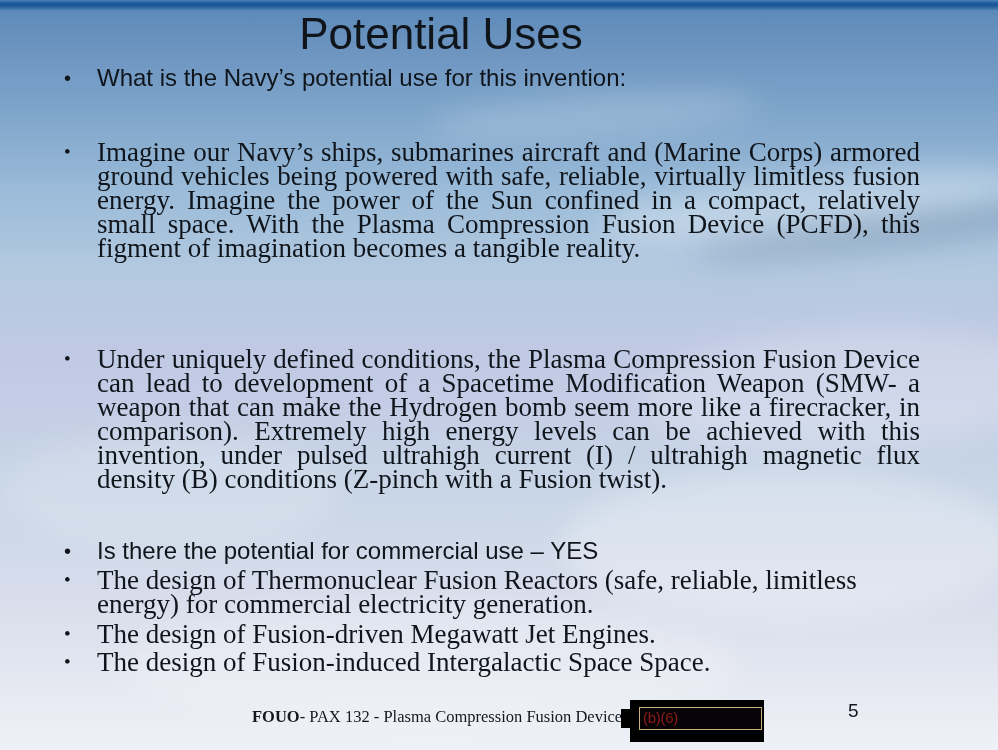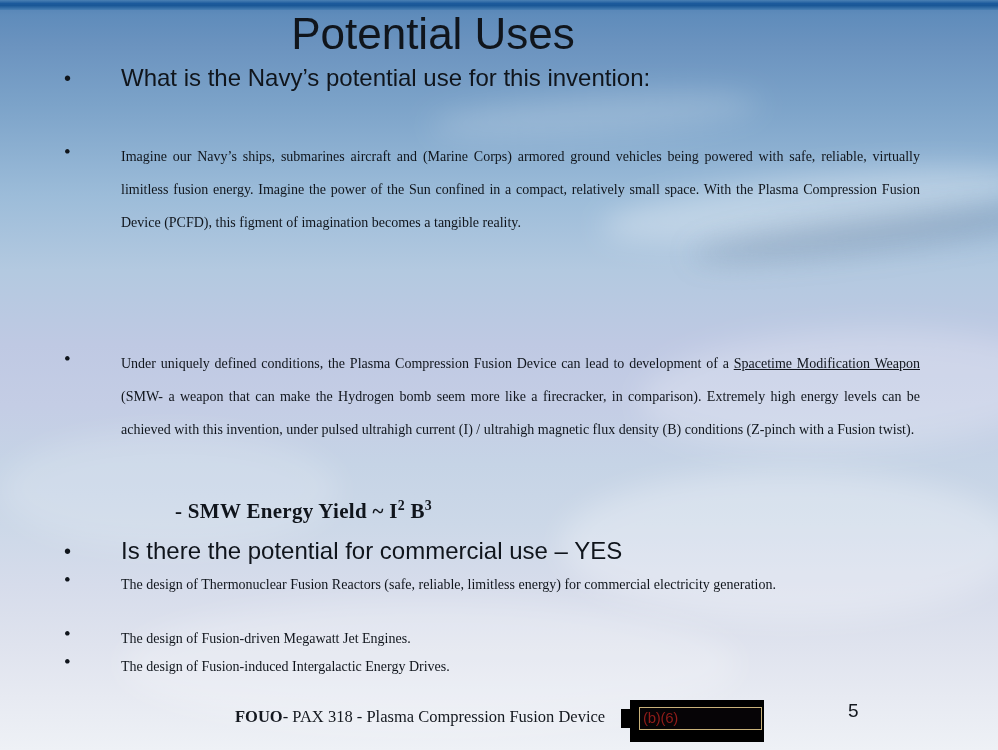--- a/index.html
+++ b/index.html
@@ -73,82 +73,81 @@
   }
   #cloud7 {
     left: 430px; top: 95px; width: 330px; height: 40px;
     background: rgba(255,255,255,0.18);
     transform: rotate(-4deg);
   }
 
   
   .title {
     position: absolute;
-    left: 8px; top: 6px;
+    left: 16px; top: 6px;
     width: 850px;
     text-align: center;
     font-family: "Liberation Sans", "DejaVu Sans", sans-serif;
     font-size: 44px;
     line-height: 56px;
     color: #10151c;
     letter-spacing: 0px;
   }
 
   .row {
     position: absolute;
     display: flex;
     align-items: flex-start;
-    gap: 24px;
   }
   .bullet {
     width: 33px;
     flex: 0 0 33px;
     color: #10151c;
     text-align: left;
   }
   .bullet::before { content: "\2022"; }
   .btxt { flex: 1 1 auto; color: #10151c; }
 
   
   .sans .btxt, .sans .bullet {
     font-family: "Liberation Sans", "DejaVu Sans", sans-serif;
   }
   .sans .bullet { font-size: 20px; line-height: 30px; }
   .sans .btxt { font-size: 24px; line-height: 30px; }
 
   
   .serif .bullet { font-size: 19px; line-height: 24px; }
   .serif .btxt {
-    font-size: 14px;
-    line-height: 33px;
+    font-size: 27px;
+    line-height: 24px;
     text-align: justify;
   }
   .serif .btxt.nojust { text-align: left; }
 
-  .u { text-decoration: underline; }
+  .u { }
   .b { font-weight: normal; }
   sup { font-size: 0.66em; vertical-align: super; line-height: 0; }
 
   .formula {
     position: absolute;
     left: 175px; top: 499px;
     font-size: 21px;
     font-weight: bold;
     color: #10151c;
     letter-spacing: 0.3px;
   }
 
   .footer {
     position: absolute;
     left: 235px; top: 707px;
     font-size: 16.5px;
     color: #14181f;
     white-space: nowrap;
   }
-  .footer .fouo { font-weight: bold; }
+  .footer .fouo { font-weight: bold; margin-left: 17px; }
 
   .pagenum {
     position: absolute;
     left: 848px; top: 700px;
     font-family: "Liberation Sans", "DejaVu Sans", sans-serif;
     font-size: 19px;
     color: #14181f;
   }
 
   
@@ -213,43 +212,42 @@
     <span class="bullet"></span>
     <span class="btxt">Imagine our Navy’s ships, submarines aircraft and (Marine Corps) armored ground vehicles being powered with safe, reliable, virtually limitless fusion energy. Imagine the power of the Sun confined in a compact, relatively small space. With the Plasma Compression Fusion Device (PCFD), this figment of imagination becomes a tangible reality.</span>
   </div>
 
 
   <div class="row serif" style="left:64px; top:347px; width:856px;">
     <span class="bullet"></span>
     <span class="btxt"><span>Under uniquely defined conditions, the Plasma Compression Fusion Device can lead to development of a </span><span class="u">Spacetime Modification Weapon </span><span>(</span><span class="b">SMW</span><span>- a weapon that can make the Hydrogen bomb seem more like a firecracker, in comparison). Extremely high energy levels can be achieved with this invention, under pulsed ultrahigh current (I) / ultrahigh magnetic flux density (B) conditions (Z-pinch with a Fusion twist).</span></span>
   </div>
 
-  <div class="formula"><span>- SMW Energy Yield ~ I</span><sup>2</sup><span> B</span><sup>3</sup></div>
 
   <div class="row serif" style="left:64px; top:568px; width:856px;">
     <span class="bullet"></span>
     <span class="btxt nojust">The design of Thermonuclear Fusion Reactors (safe, reliable, limitless energy) for commercial electricity generation.</span>
   </div>
 
   <div class="row sans" style="left:64px; top:536px; width:880px;">
     <span class="bullet"></span>
     <span class="btxt"><span>Is there the potential for commercial use – </span><span class="b">YES</span></span>
   </div>
 
   <div class="row serif" style="left:64px; top:622px; width:856px;">
     <span class="bullet"></span>
     <span class="btxt nojust">The design of Fusion-driven Megawatt Jet Engines.</span>
   </div>
 
   <div class="row serif" style="left:64px; top:650px; width:856px;">
     <span class="bullet"></span>
-    <span class="btxt nojust">The design of Fusion-induced Intergalactic Energy Drives.</span>
-  </div>
-
-  <div class="footer"><span class="fouo">FOUO</span><span>- PAX 318 - Plasma Compression Fusion Device</span></div>
+    <span class="btxt nojust">The design of Fusion-induced Intergalactic Space Space.</span>
+  </div>
+
+  <div class="footer"><span class="fouo">FOUO</span><span>- PAX 132 - Plasma Compression Fusion Device</span></div>
 
   <div id="redaction">
     <div class="blk-tab"></div>
     <div class="blk-main"></div>
     <div class="blk-inner"></div>
     <div class="redtext">(b)(6)</div>
   </div>
 
   <div class="pagenum">5</div>
 

